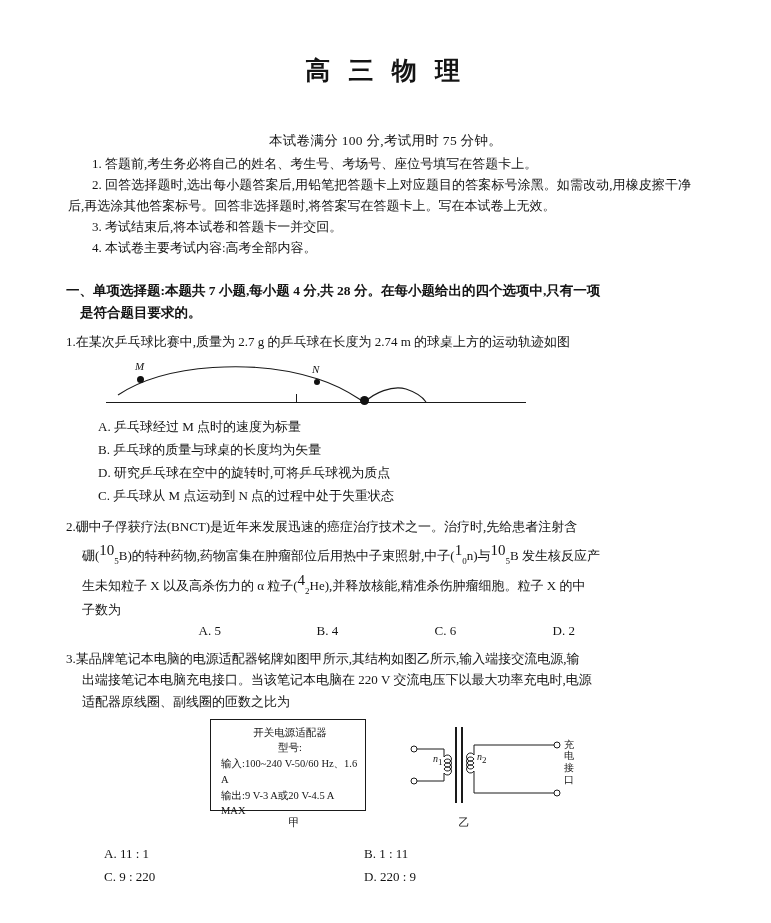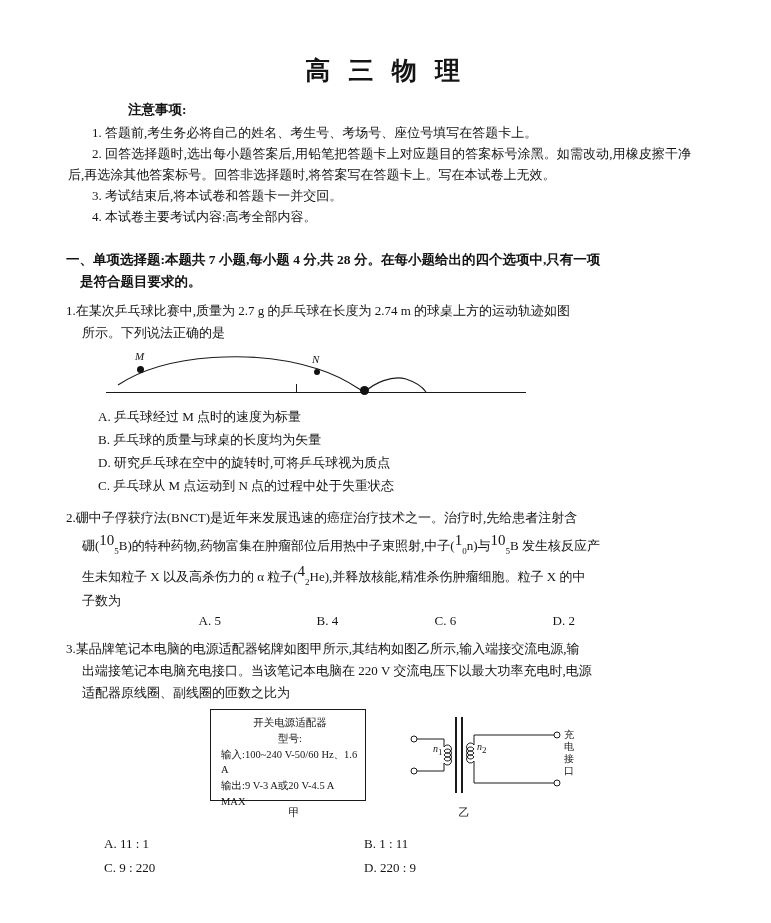--- a/index.html
+++ b/index.html
@@ -132,37 +132,36 @@
   .capR{position:absolute;left:300px;top:96px;width:120px;text-align:center;font-size:11px;}
   .circ{position:absolute;left:300px;top:0;width:190px;height:92px;}
 </style>
 </head>
 <body>
 
 <div class="page">
 
   <div class="title">高 三 物 理</div>
 
-
-  <div class="notice-head">注意事项:</div>
+  <div class="subinfo">本试卷满分 100 分,考试用时 75 分钟。</div>
+
   <div class="notice-list">
     <p class="indent2">1. 答题前,考生务必将自己的姓名、考生号、考场号、座位号填写在答题卡上。</p>
     <p class="indent2">2. 回答选择题时,选出每小题答案后,用铅笔把答题卡上对应题目的答案标号涂黑。如需改动,用橡皮擦干净后,再选涂其他答案标号。回答非选择题时,将答案写在答题卡上。写在本试卷上无效。</p>
     <p class="indent2">3. 考试结束后,将本试卷和答题卡一并交回。</p>
     <p class="indent2">4. 本试卷主要考试内容:高考全部内容。</p>
   </div>
 
   <div class="sec-head">
     <span>一、单项选择题:本题共 7 小题,每小题 4 分,共 28 分。在每小题给出的四个选项中,只有一项</span>
     <span class="l2">是符合题目要求的。</span>
   </div>
 
   <div class="q">
     <span class="num">1.</span><span>在某次乒乓球比赛中,质量为 2.7 g 的乒乓球在长度为 2.74 m 的球桌上方的运动轨迹如图</span>
-    <span class="cont hang">所示。下列说法正确的是</span>
   </div>
 
   <div class="fig1">
     <div class="baseline"></div>
     <div class="tick" style="left:190px;"></div>
     <svg width="440" height="56" style="position:absolute;left:0;top:0;">
       <path d="M12,38 C60,6 150,2 212,22 C240,31 252,42 258,45" stroke="#1a1a1a" stroke-width="1.1" fill="none"></path>
       <path d="M259,45 C268,36 286,28 300,32 C312,36 318,42 320,45" stroke="#1a1a1a" stroke-width="1.1" fill="none"></path>
     </svg>
     <div class="dot" style="left:31px;top:19px;width:7px;height:7px;"></div>

